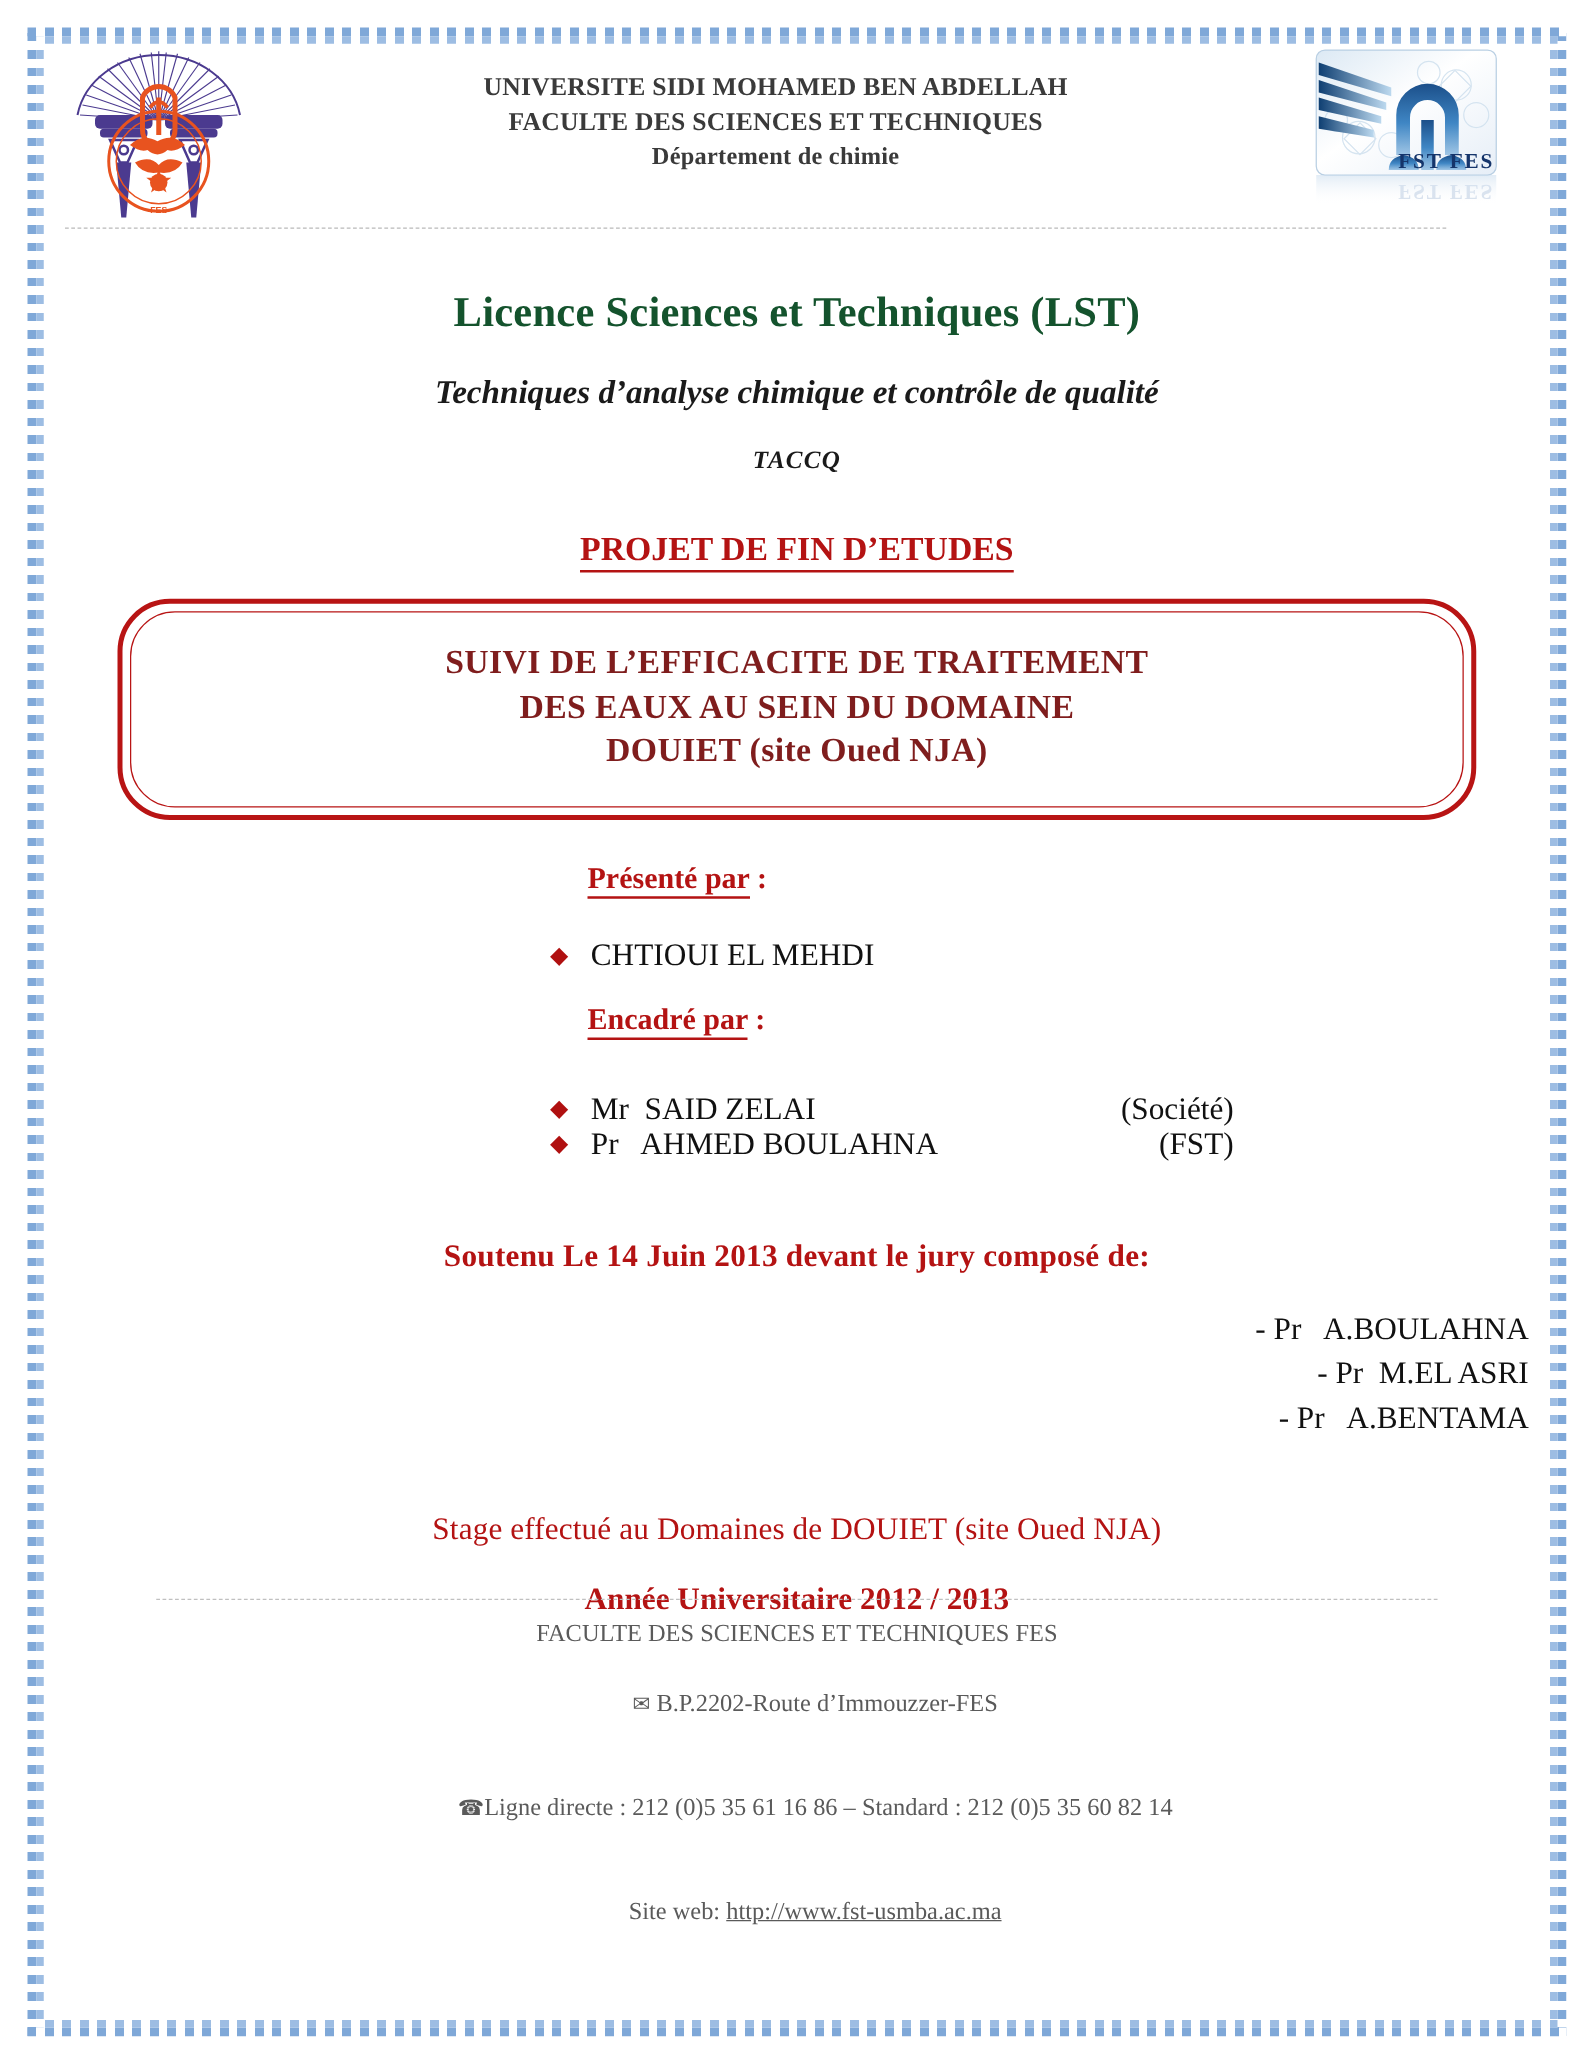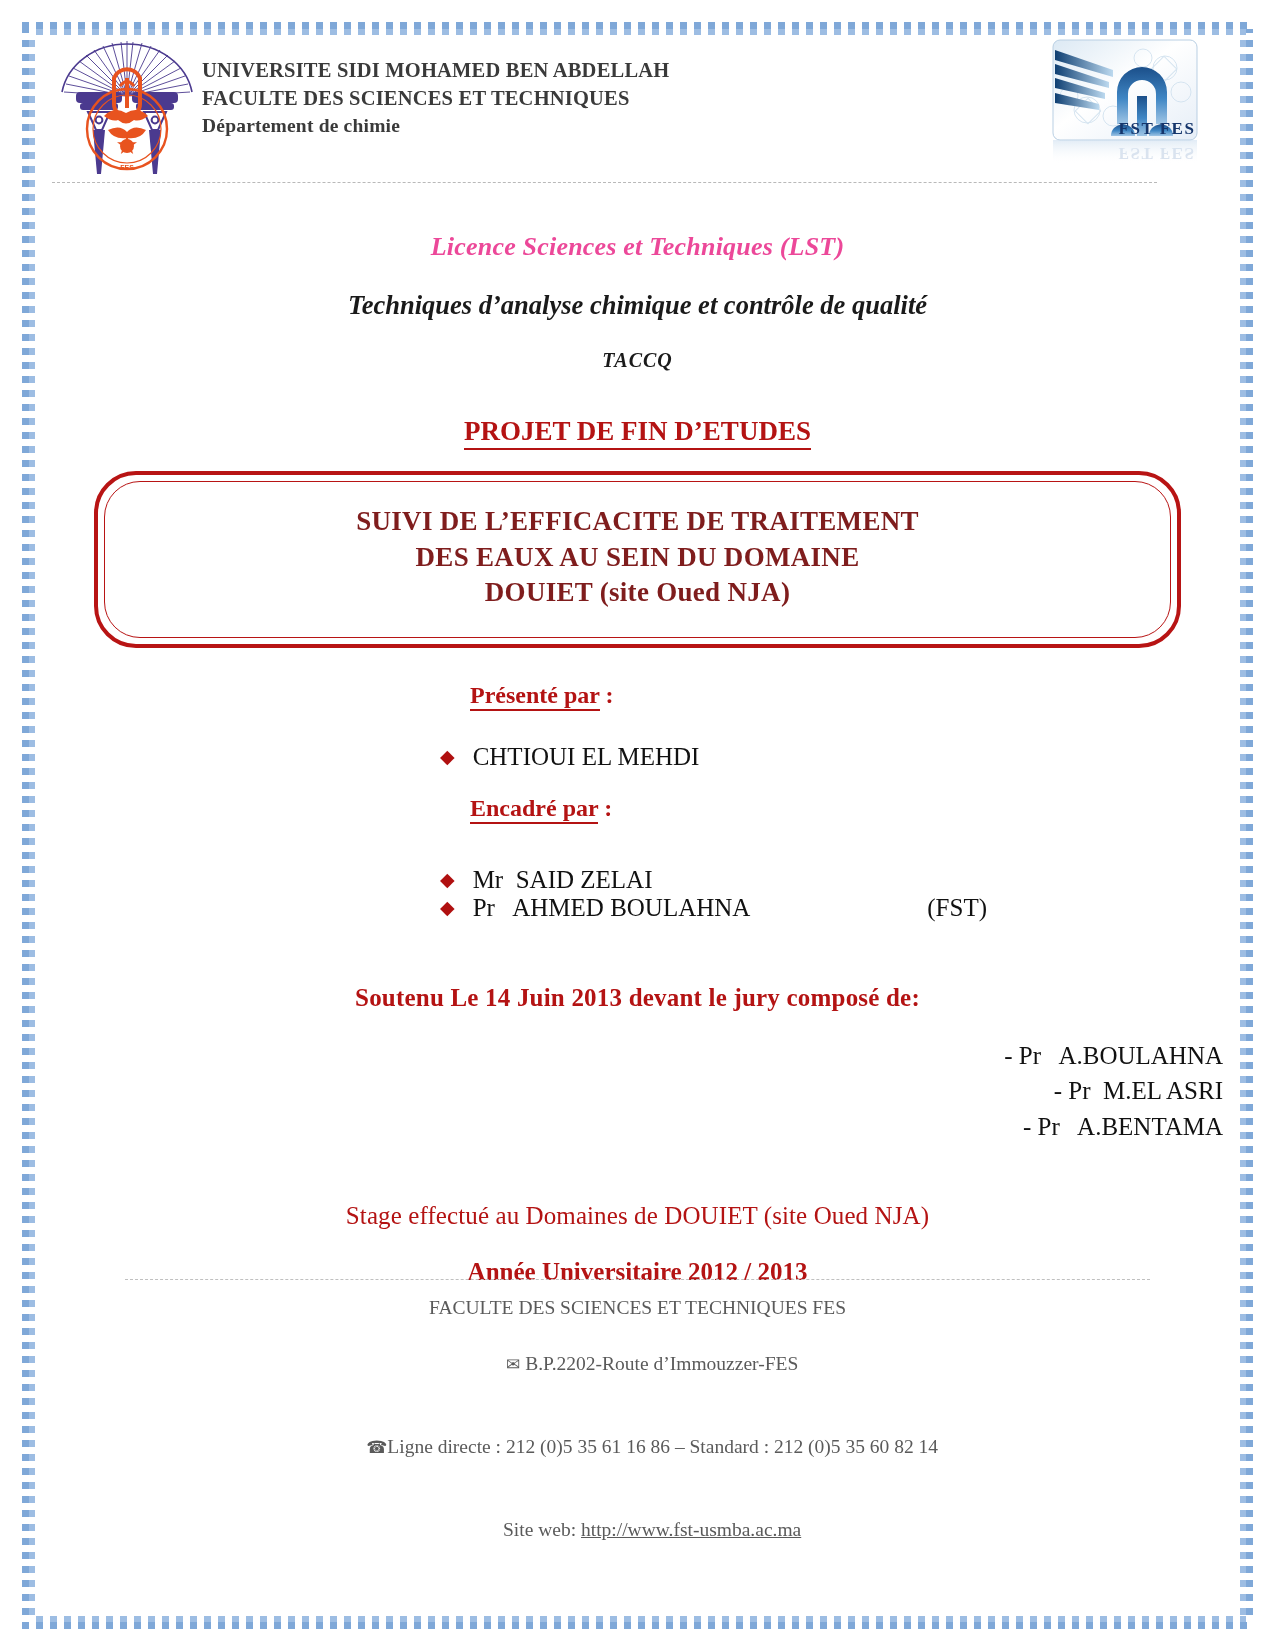--- a/index.html
+++ b/index.html
@@ -92,20 +92,21 @@
   .logo-fstfes {
     width: 160px;
     height: 130px;
     flex: 0 0 160px;
     position: relative;
     margin-right: 24px;
     margin-top: 4px;
   }
   .header-titles {
     flex: 1 1 auto;
+    text-align: center;
     padding-top: 22px;
   }
   .header-titles .ht-line {
     font-weight: bold;
     color: #3a3a3a;
     font-size: 20.5px;
     line-height: 1.38;
     letter-spacing: 0.2px;
   }
   .header-titles .ht-line.small {
@@ -119,25 +120,24 @@
     width: 1105px;
     border-top: 1px dashed #b9b9b9;
   }
 
   
   .program {
     text-align: center;
     margin-top: 48px;
   }
   .prog-lst {
-    font-size: 26px;
-    font-weight: bold;
-    color: #ec4899;
+    font-size: 34px;
+    font-weight: bold;
+    color: #14532d;
     letter-spacing: 0.2px;
-    font-style: italic;
   }
   .prog-spec {
     font-size: 26.5px;
     font-weight: bold;
     font-style: italic;
     margin-top: 28px;
     color: #1a1a1a;
   }
   .prog-acr {
     font-size: 20px;
@@ -452,20 +452,21 @@
 
     <div class="label-red">
       <span class="u">Encadré par</span><span> :</span>
     </div>
 
     <div class="sp-44"></div>
 
     <div class="bullet-row">
       <span class="bullet-diamond">◆</span>
       <span class="bullet-name">Mr  SAID ZELAI</span>
+      <span class="bullet-aff">(Société)</span>
     </div>
 
     <div class="bullet-row">
       <span class="bullet-diamond">◆</span>
       <span class="bullet-name">Pr   AHMED BOULAHNA</span>
       <span class="bullet-aff">(FST)</span>
     </div>
   </div>
 
   <div class="jury-head">Soutenu Le 14 Juin 2013 devant le jury composé de:</div>

